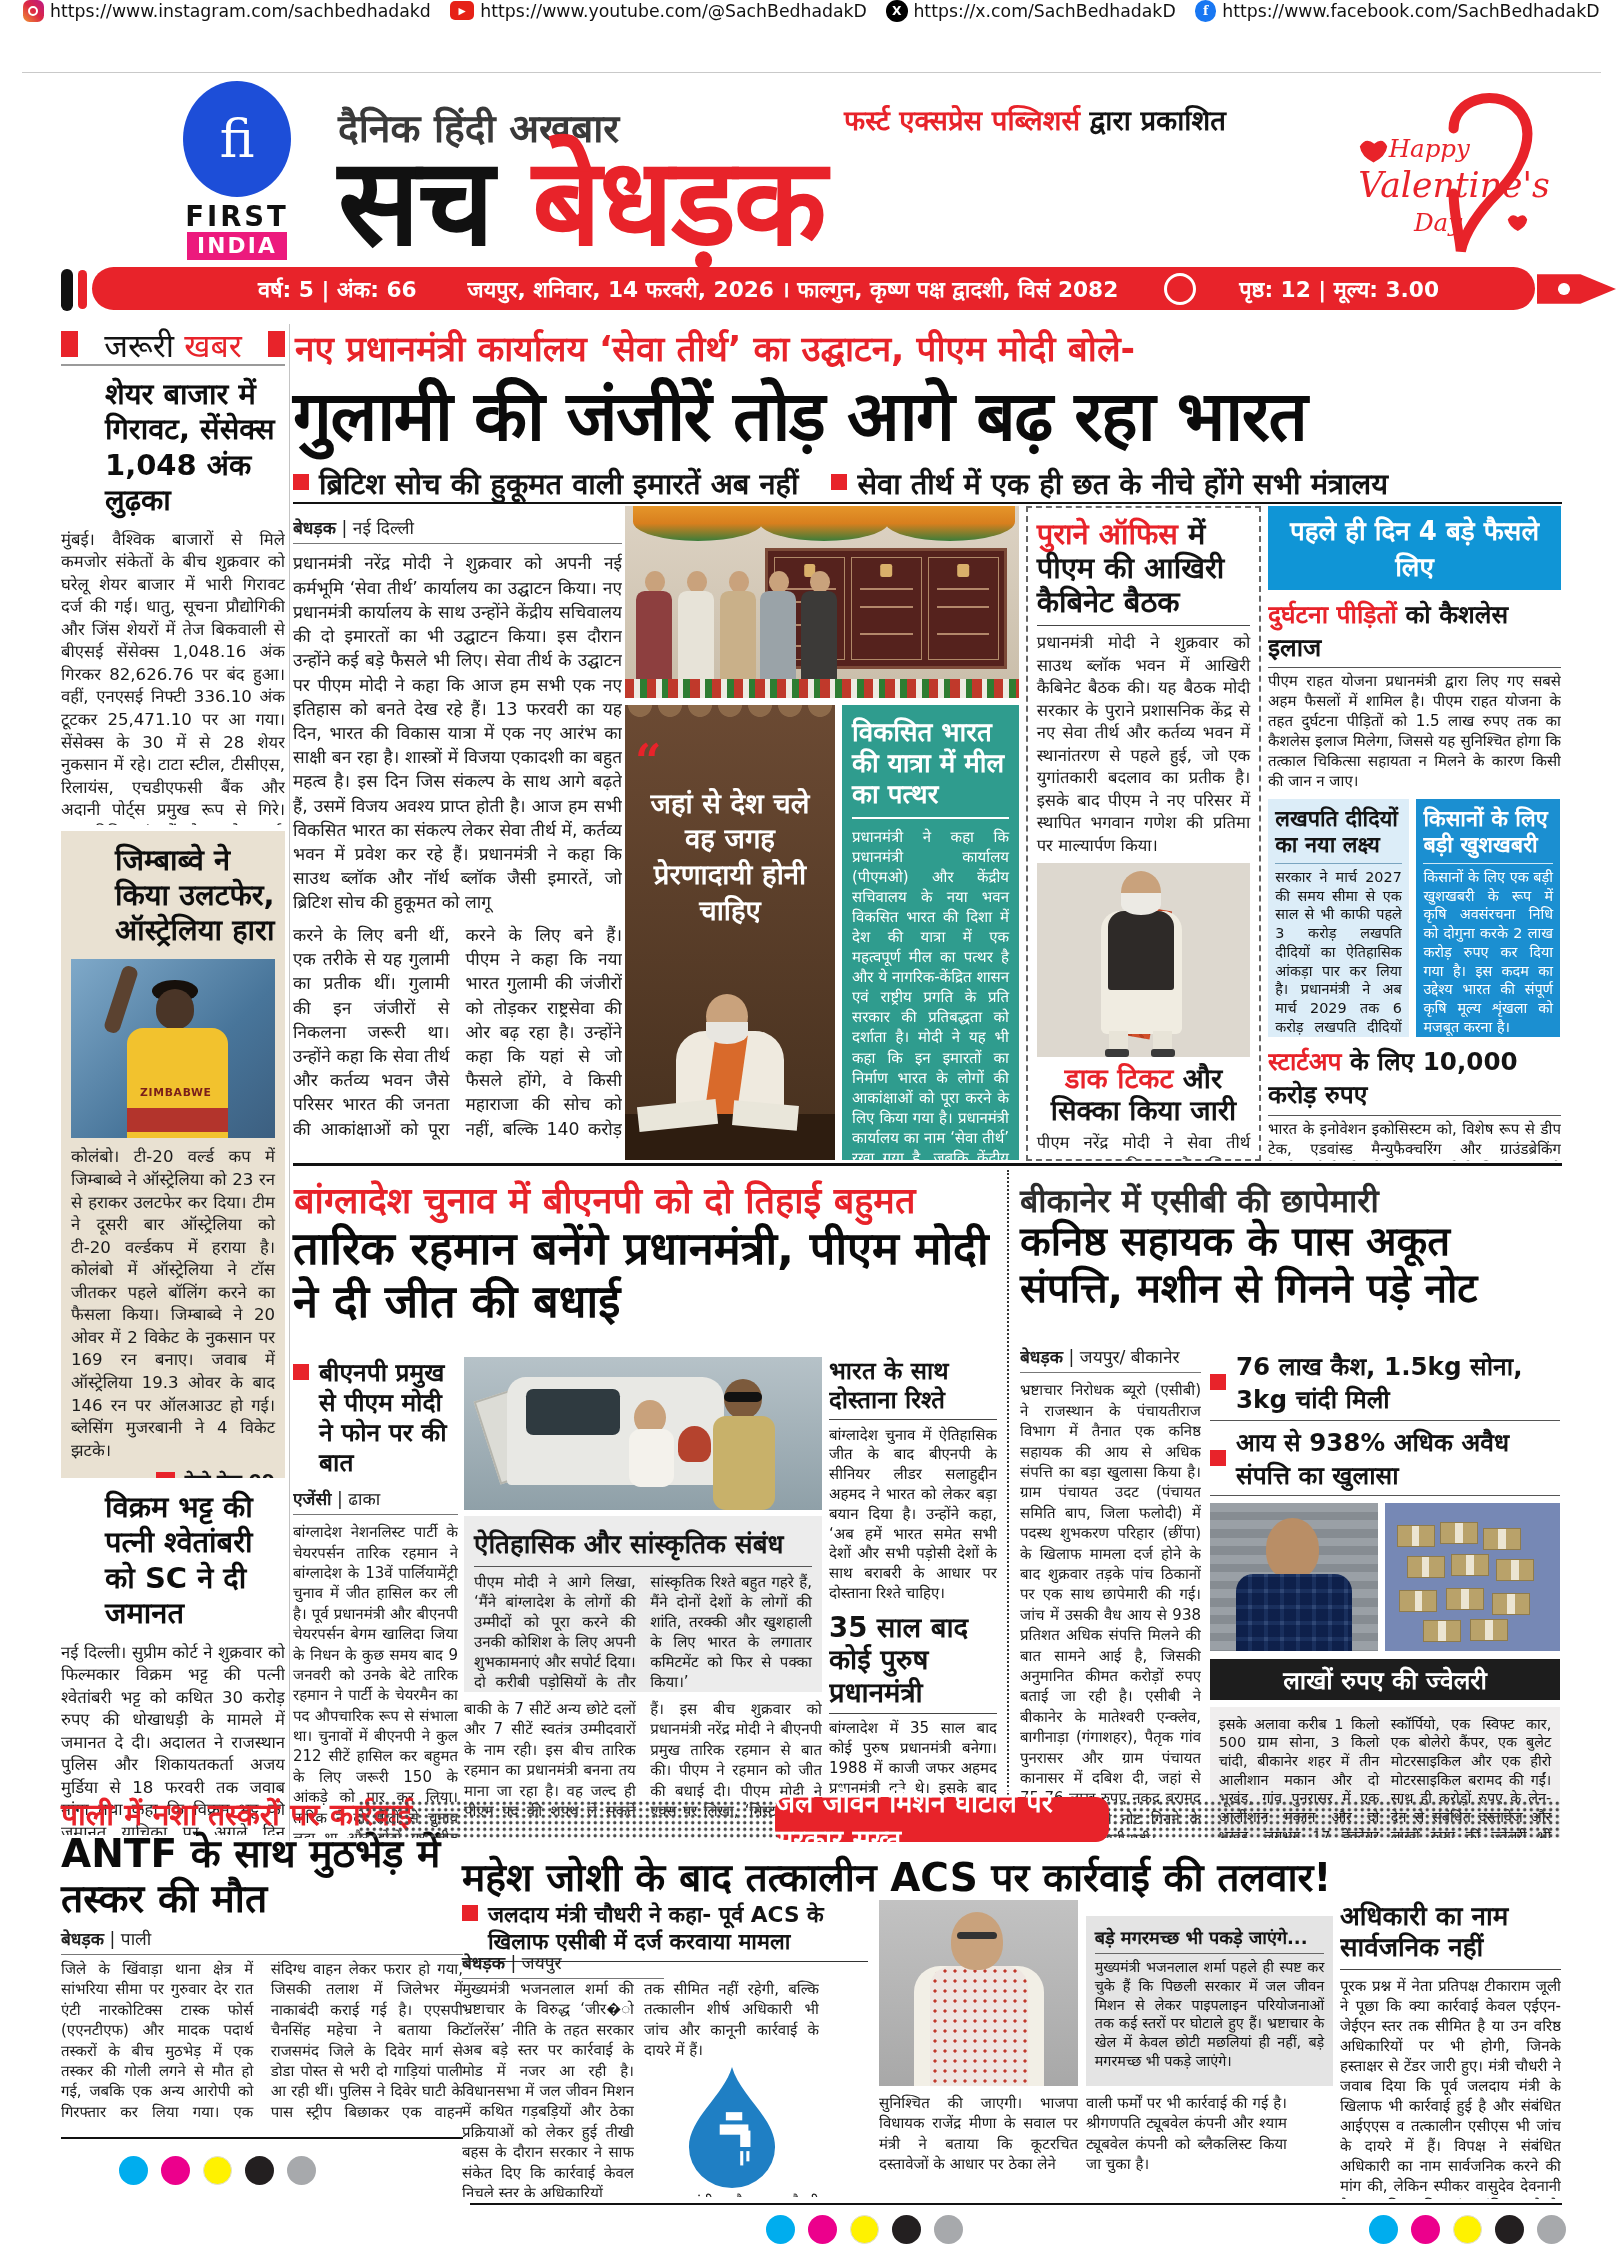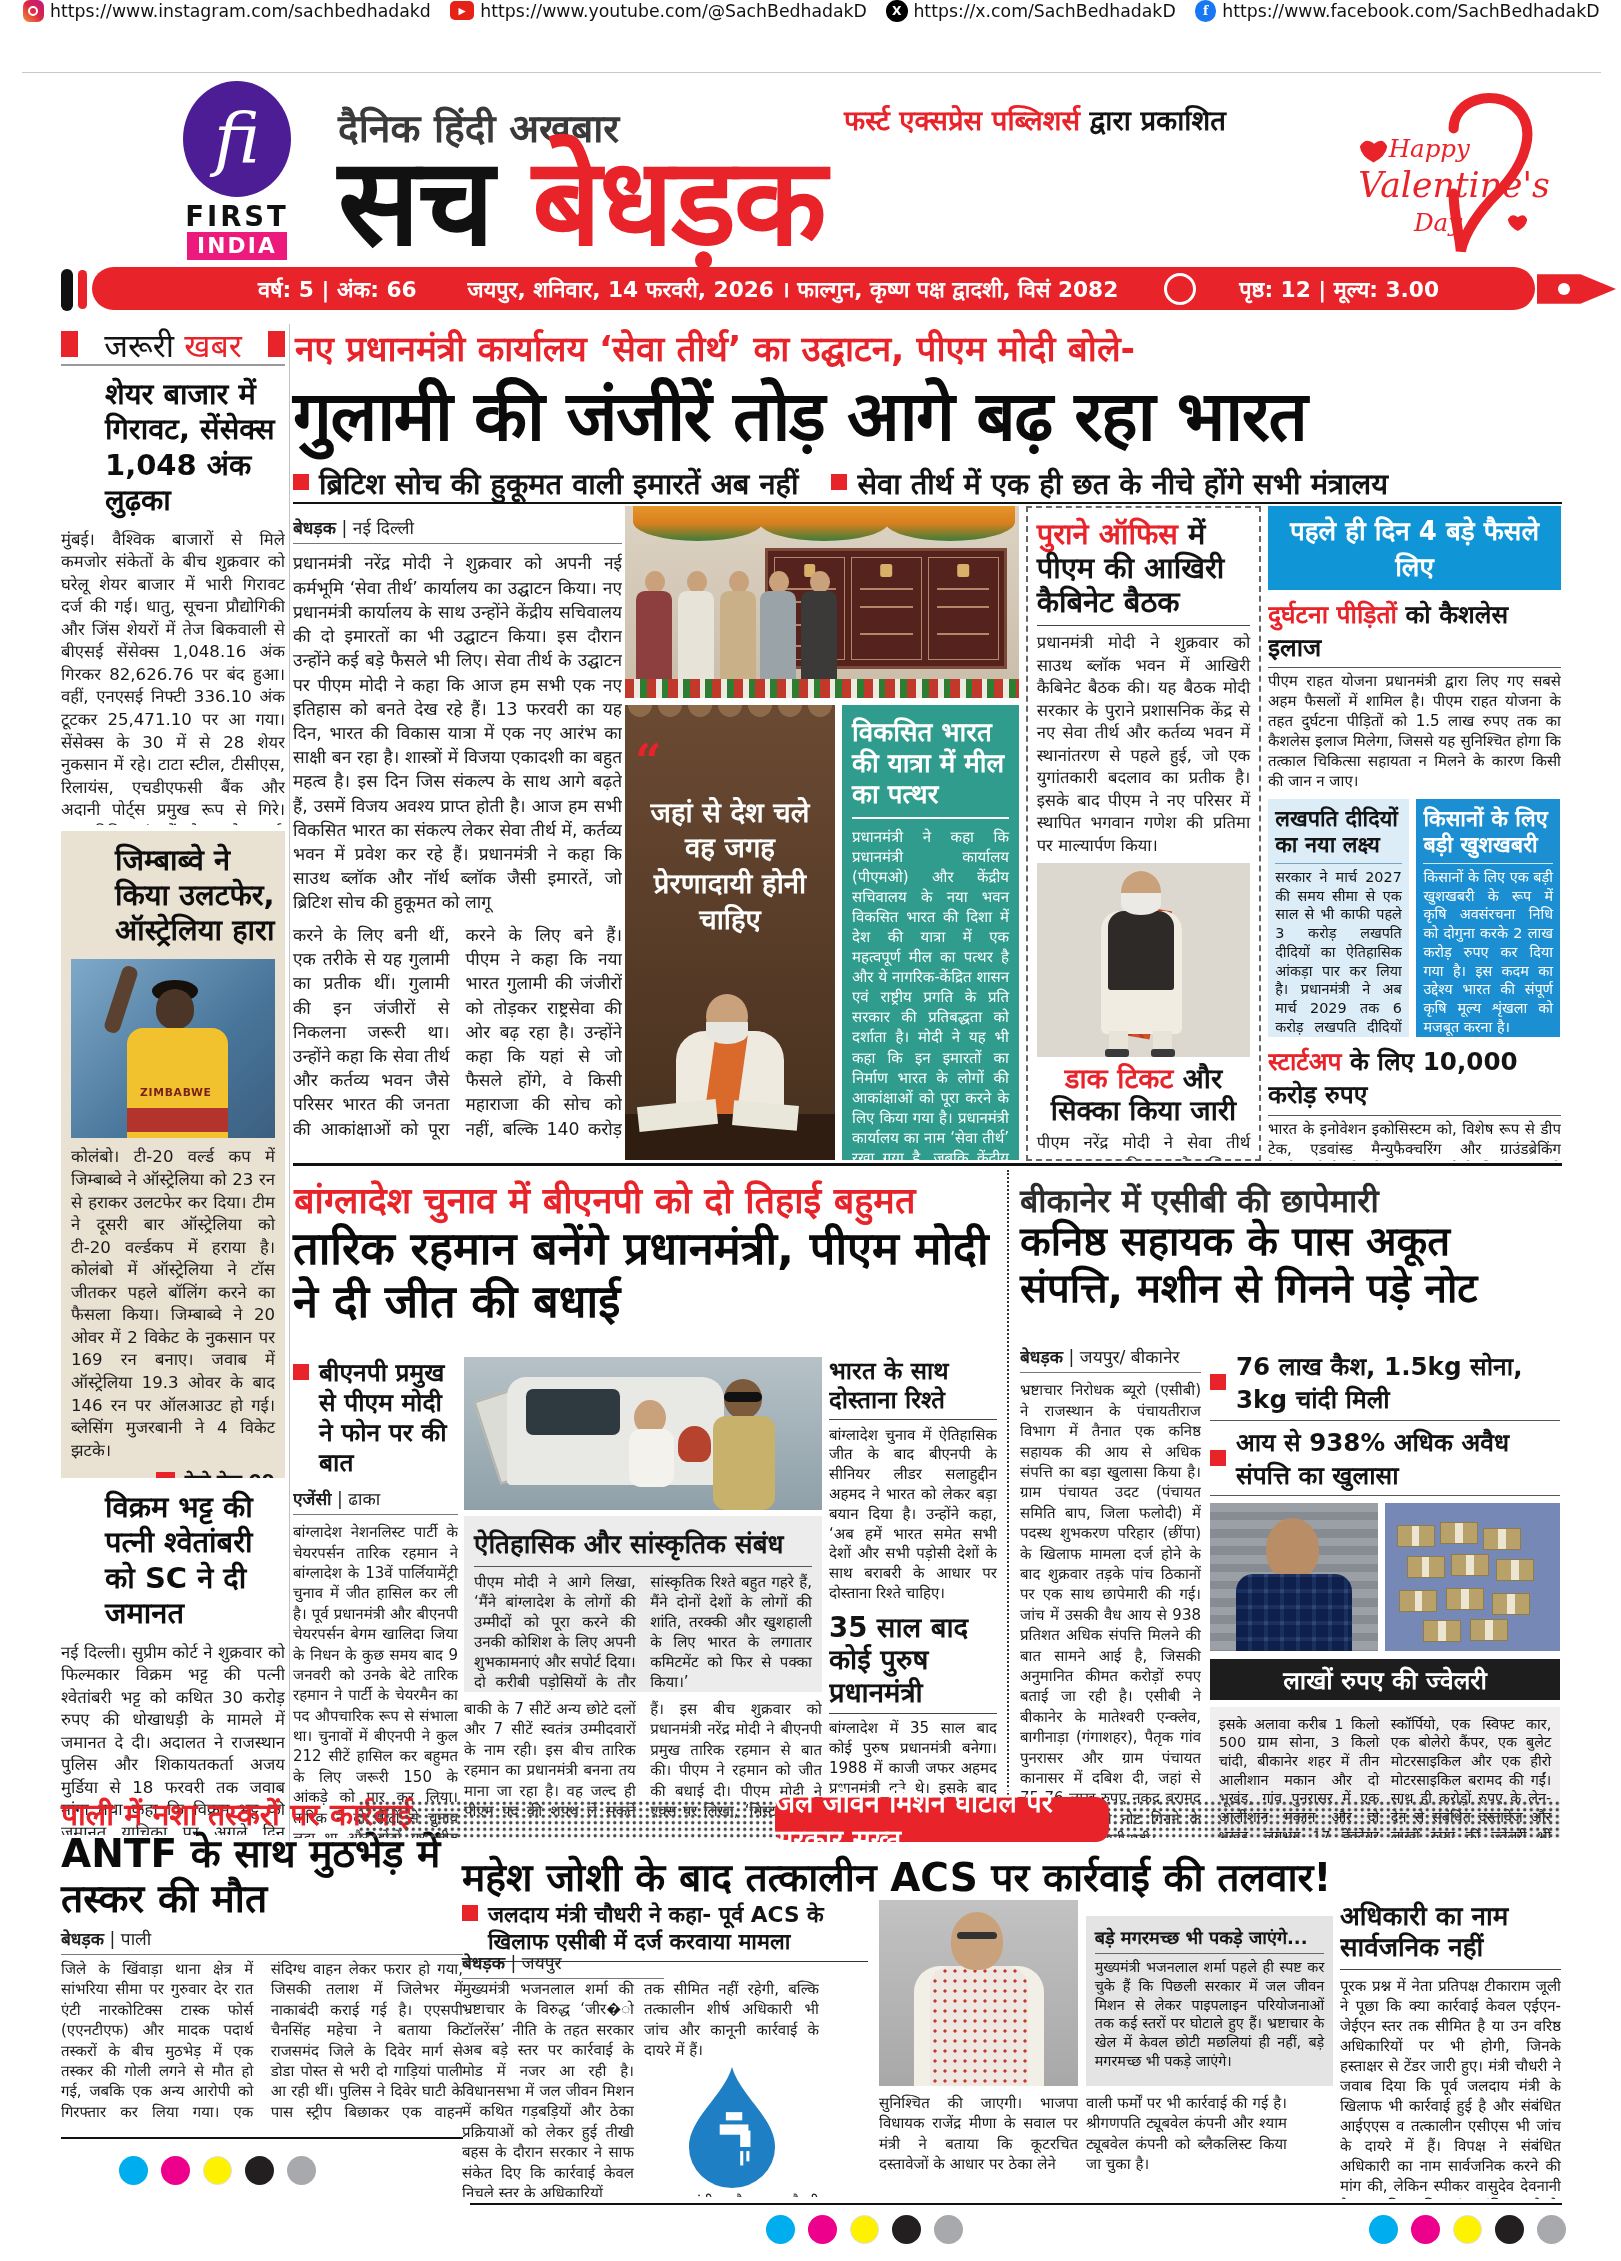--- a/index.html
+++ b/index.html
@@ -24,22 +24,22 @@
   .soc { display:flex; align-items:center; gap:5.8px; }
   .ic { display:inline-flex; width:21.7px; height:21.7px; border-radius:50%; align-items:center; justify-content:center; color:#fff; font-weight:800; font-size:12.3px; flex:none; }
   .ic-ig { border-radius:6.5px; background:linear-gradient(45deg,#f09433,#dc2743,#bc1888); }
   .ic-ig span { width:10px; height:10px; border:2.2px solid #fff; border-radius:50%; }
   .ic-yt { width:24.6px; height:19px; border-radius:5px; background:#e62117; font-size:9.4px; }
   .ic-x  { background:#000; }
   .ic-fb { background:#1877f2; font-family:"DejaVu Serif",serif; }
   #toprule { left:21.7px; top:72px; width:1579px; border-top:1.4px solid #c9c9c9; }
 
   #logo { left:165px; top:81px; width:144px; text-align:center; }
-  #logo .oval { width:108px; height:116px; margin:0 auto; background:#4c1d95; border-radius:50%; color:#fff;
-    display:flex; align-items:center; justify-content:center; font-family:"DejaVu Serif",serif; font-style:italic; font-size:69px; }
+  #logo .oval { width:108px; height:116px; margin:0 auto; background:#1d4ed8; border-radius:50%; color:#fff;
+    display:flex; align-items:center; justify-content:center; font-family:"DejaVu Serif",serif; font-size:52px; }
   #logo .first { font-size:27.5px; font-weight:900; letter-spacing:2.9px; color:#111; margin-top:2.9px; }
   #logo .india { display:inline-block; background:#ec1a7d; color:#fff; font-weight:900; font-size:21.7px; padding:1.4px 10px; letter-spacing:2.2px; }
 
   #tagline { left:338px; top:100px; font-size:39px; font-weight:900; color:#3a3a3a; }
   #mast { left:338px; top:142px; width:910px; font-size:121px; font-weight:900; line-height:1; letter-spacing:-2.2px; white-space:nowrap; }
   #mast .t1 { color:#111; } #mast .t2 { color:#e8232a; }
   #publisher { left:844px; top:101px; font-size:27.5px; font-weight:700; white-space:nowrap; }
   #valentine { left:1345px; top:78px; width:210px; height:184px; }
   #valentine svg { width:100%; height:100%; }
 
@@ -96,21 +96,21 @@
   .person .hd { position:absolute; left:10px; top:0; width:20px; height:21.7px; background:#c9a27c; border-radius:50%; }
   .person .bd { position:absolute; left:1.4px; top:20px; width:36px; height:88px; border-radius:8.7px 8.7px 0 0; }
   .flowers { position:absolute; left:0; bottom:0; width:100%; height:19px;
     background:repeating-linear-gradient(90deg,#c0392b 0 9.4px,#ecebe2 9.4px 15px,#2e7d32 15px 21.7px); }
 
   
   #msquote { left:625px; top:705px; width:210px; height:455px; background:linear-gradient(#6b4a33,#46301e); padding:10px; }
   #msquote .valance { position:absolute; left:0; top:0; width:100%; height:29px;
     background-image:radial-gradient(circle at 50% 0, #8d6a4a 0 11.6px, transparent 12.3px); background-size:30px 29px; background-repeat:repeat-x; }
   #msquote .qm { color:#e8232a; font-size:46px; font-weight:900; line-height:.8; font-family:"DejaVu Serif",serif; }
-  #msquote .qt { color:#fff; font-size:27.5px; font-weight:900; line-height:1.3; text-align:center; margin-top:15px; }
+  #msquote .qt { color:#fff; font-size:27.5px; font-weight:900; line-height:1.3; text-align:center; margin-top:6px; }
   .qmodi { position:absolute; left:0; bottom:0; width:100%; height:184px; }
   .qmodi .desk { position:absolute; bottom:0; width:100%; height:46px; background:#2e1d10; }
   .qmodi .pap { position:absolute; bottom:32px; left:13px; width:79px; height:24.6px; background:#e9e6da; transform:rotate(-6deg); }
   .qmodi .pap2 { left:108px; width:65px; transform:rotate(5deg); }
   .qmodi .tors { position:absolute; bottom:42px; left:51px; width:108px; height:87px; background:#efeadf; border-radius:29px 29px 0 0; }
   .qmodi .shawl { position:absolute; bottom:42px; left:85px; width:32px; height:85px; background:#d96a2b; transform:rotate(8deg); }
   .qmodi .hd2 { position:absolute; bottom:121px; left:81px; width:42px; height:45px; background:#c9a27c; border-radius:50%; }
   .qmodi .brd { position:absolute; bottom:116px; left:81px; width:42px; height:21.7px; background:#e8e6e0; border-radius:0 0 50% 50%; }
 
   

